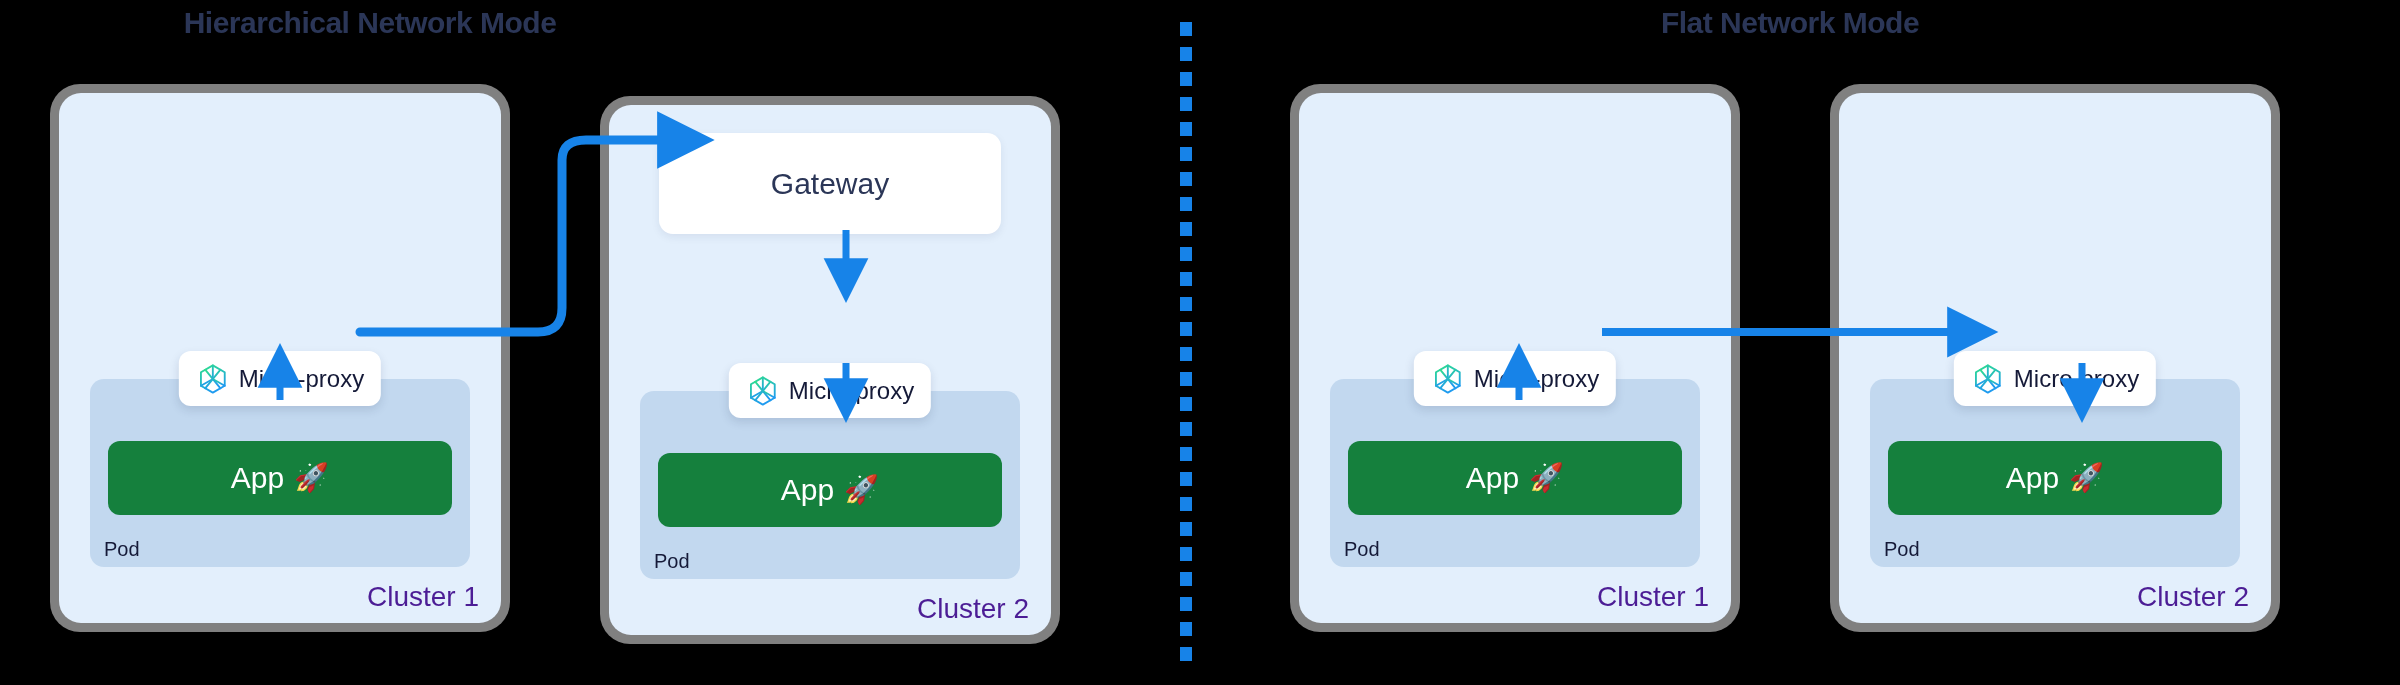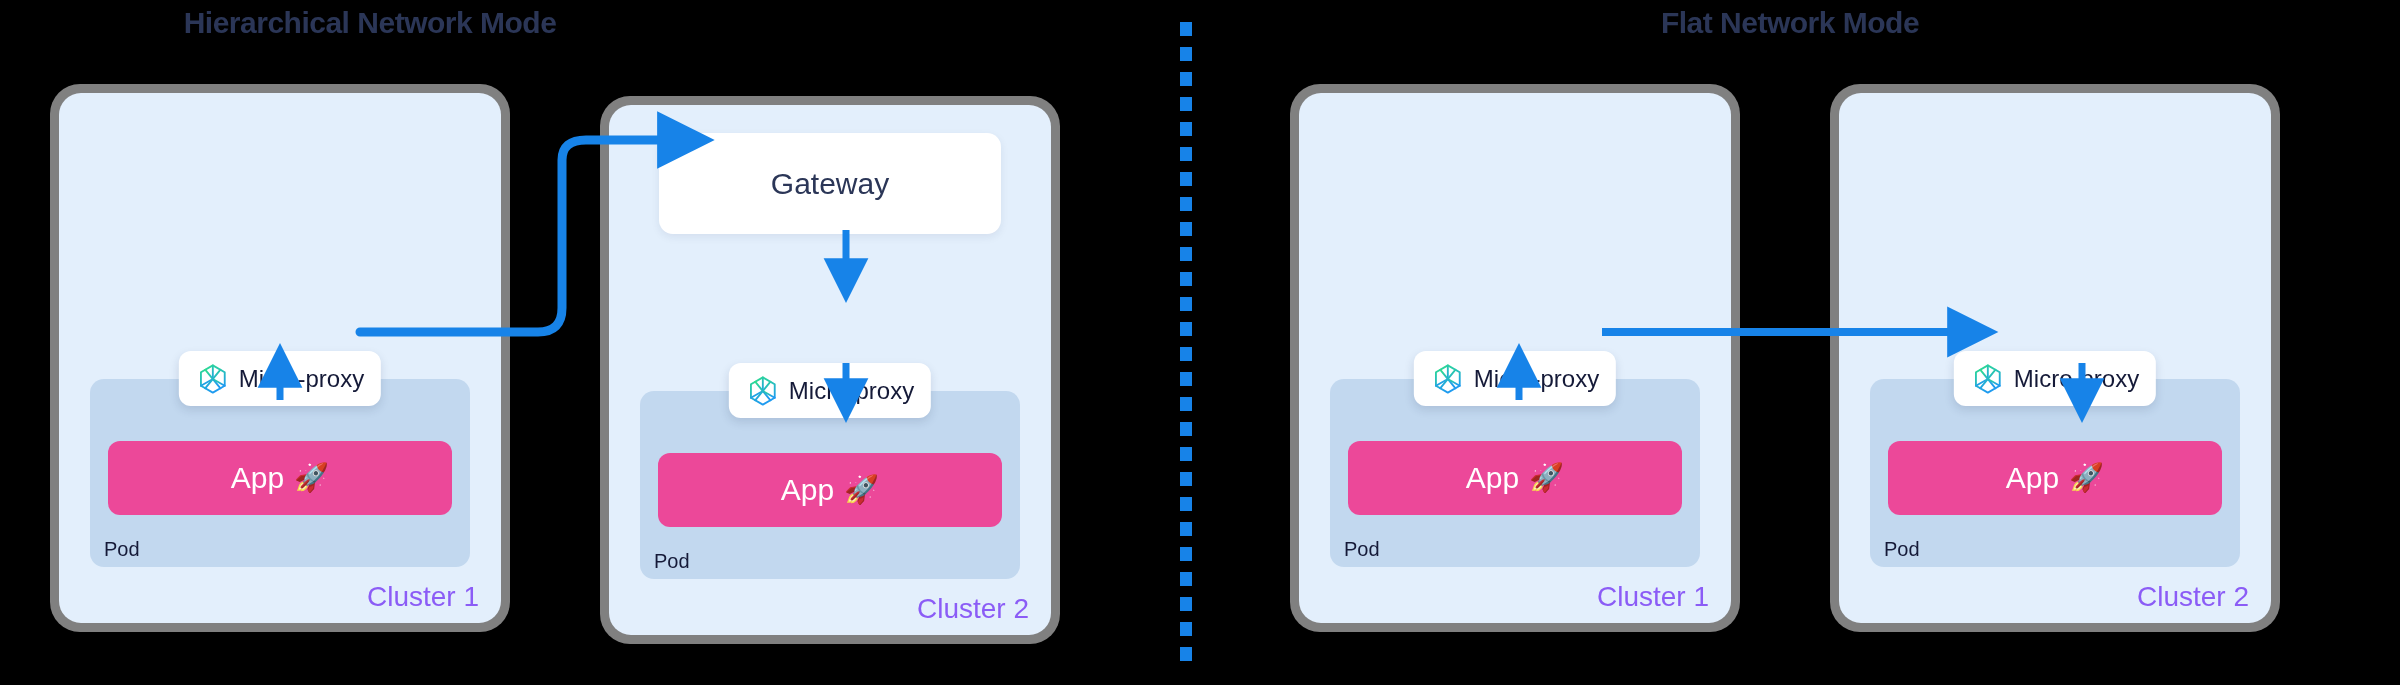--- a/index.html
+++ b/index.html
@@ -95,21 +95,21 @@
   .mp-icon { width: 34px; height: 34px; display: block; flex: none; }
 
   
   .appbox {
     position: absolute;
     left: 18px;
     right: 18px;
     top: 62px;
     height: 74px;
     border-radius: 12px;
-    background: #ec4899;
+    background: #15803d;
     display: flex;
     align-items: center;
     justify-content: center;
     gap: 10px;
   }
   .appbox .app-label {
     font-size: 30px;
     color: #ffffff;
   }
   .rocket { font-size: 28px; line-height: 1; }
@@ -132,21 +132,21 @@
     font-size: 30px;
     color: #2b3657;
   }
 
   
   .cluster-label {
     position: absolute;
     right: 22px;
     bottom: 10px;
     font-size: 28px;
-    color: #8b5cf6;
+    color: #4c1d95;
   }
 
   
   .wires {
     position: absolute;
     inset: 0;
     width: 2400px;
     height: 685px;
     pointer-events: none;
   }

